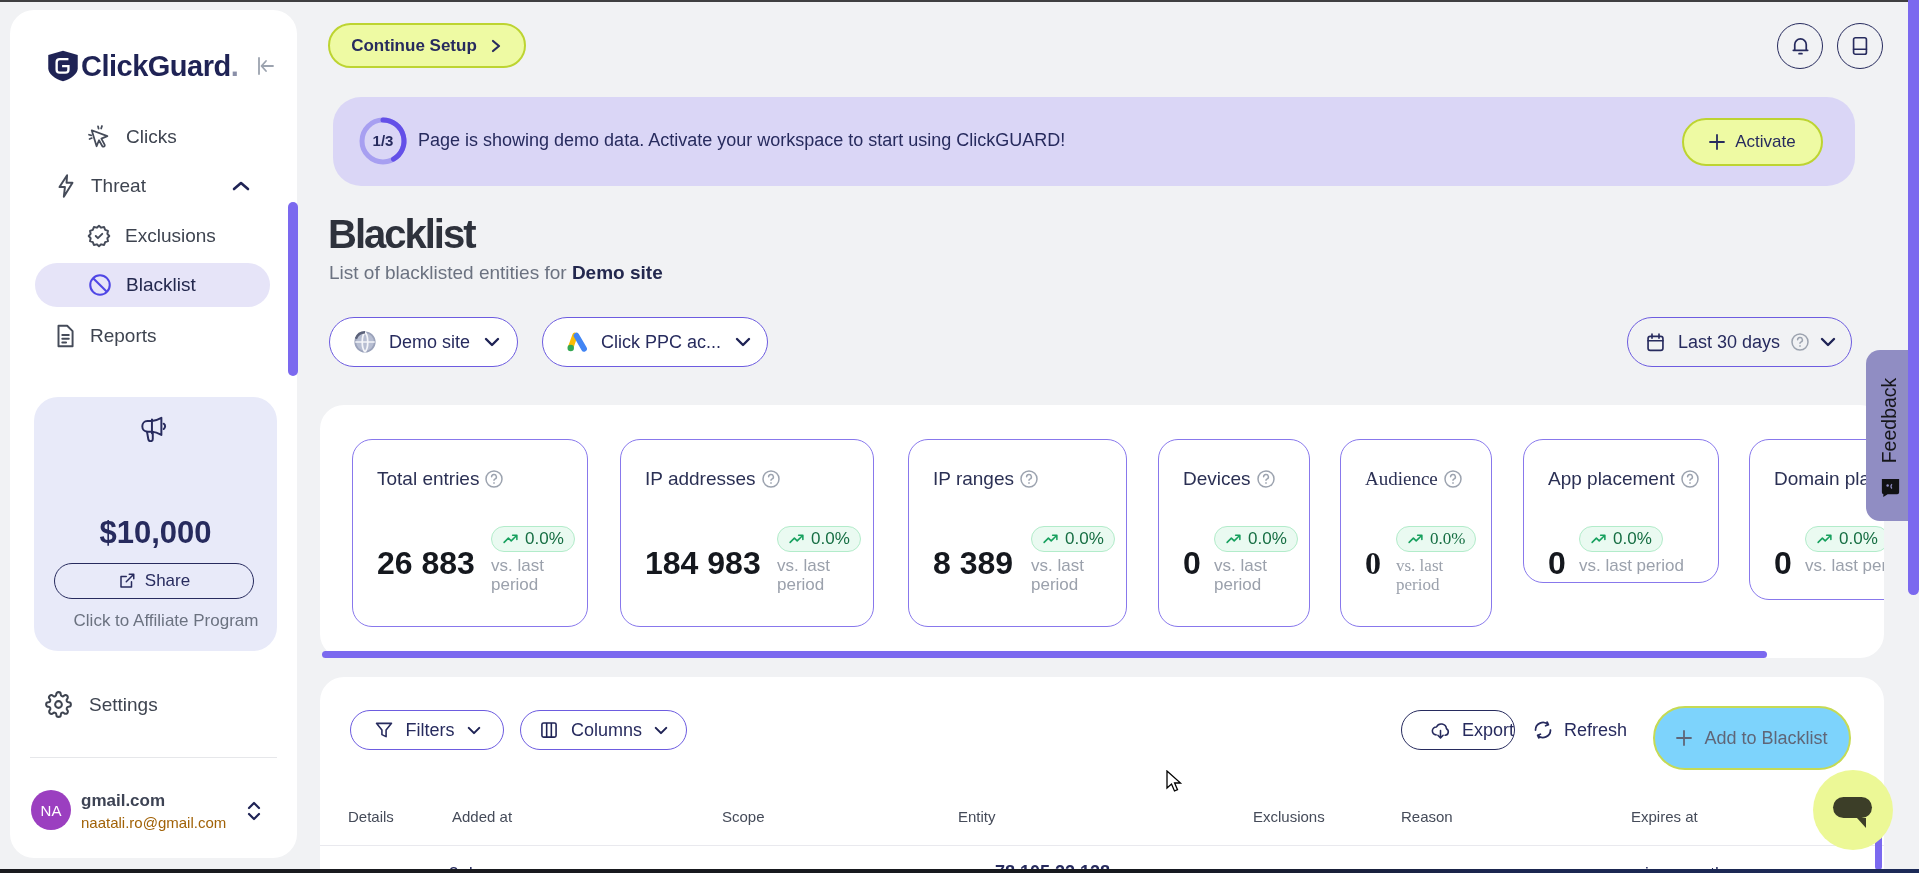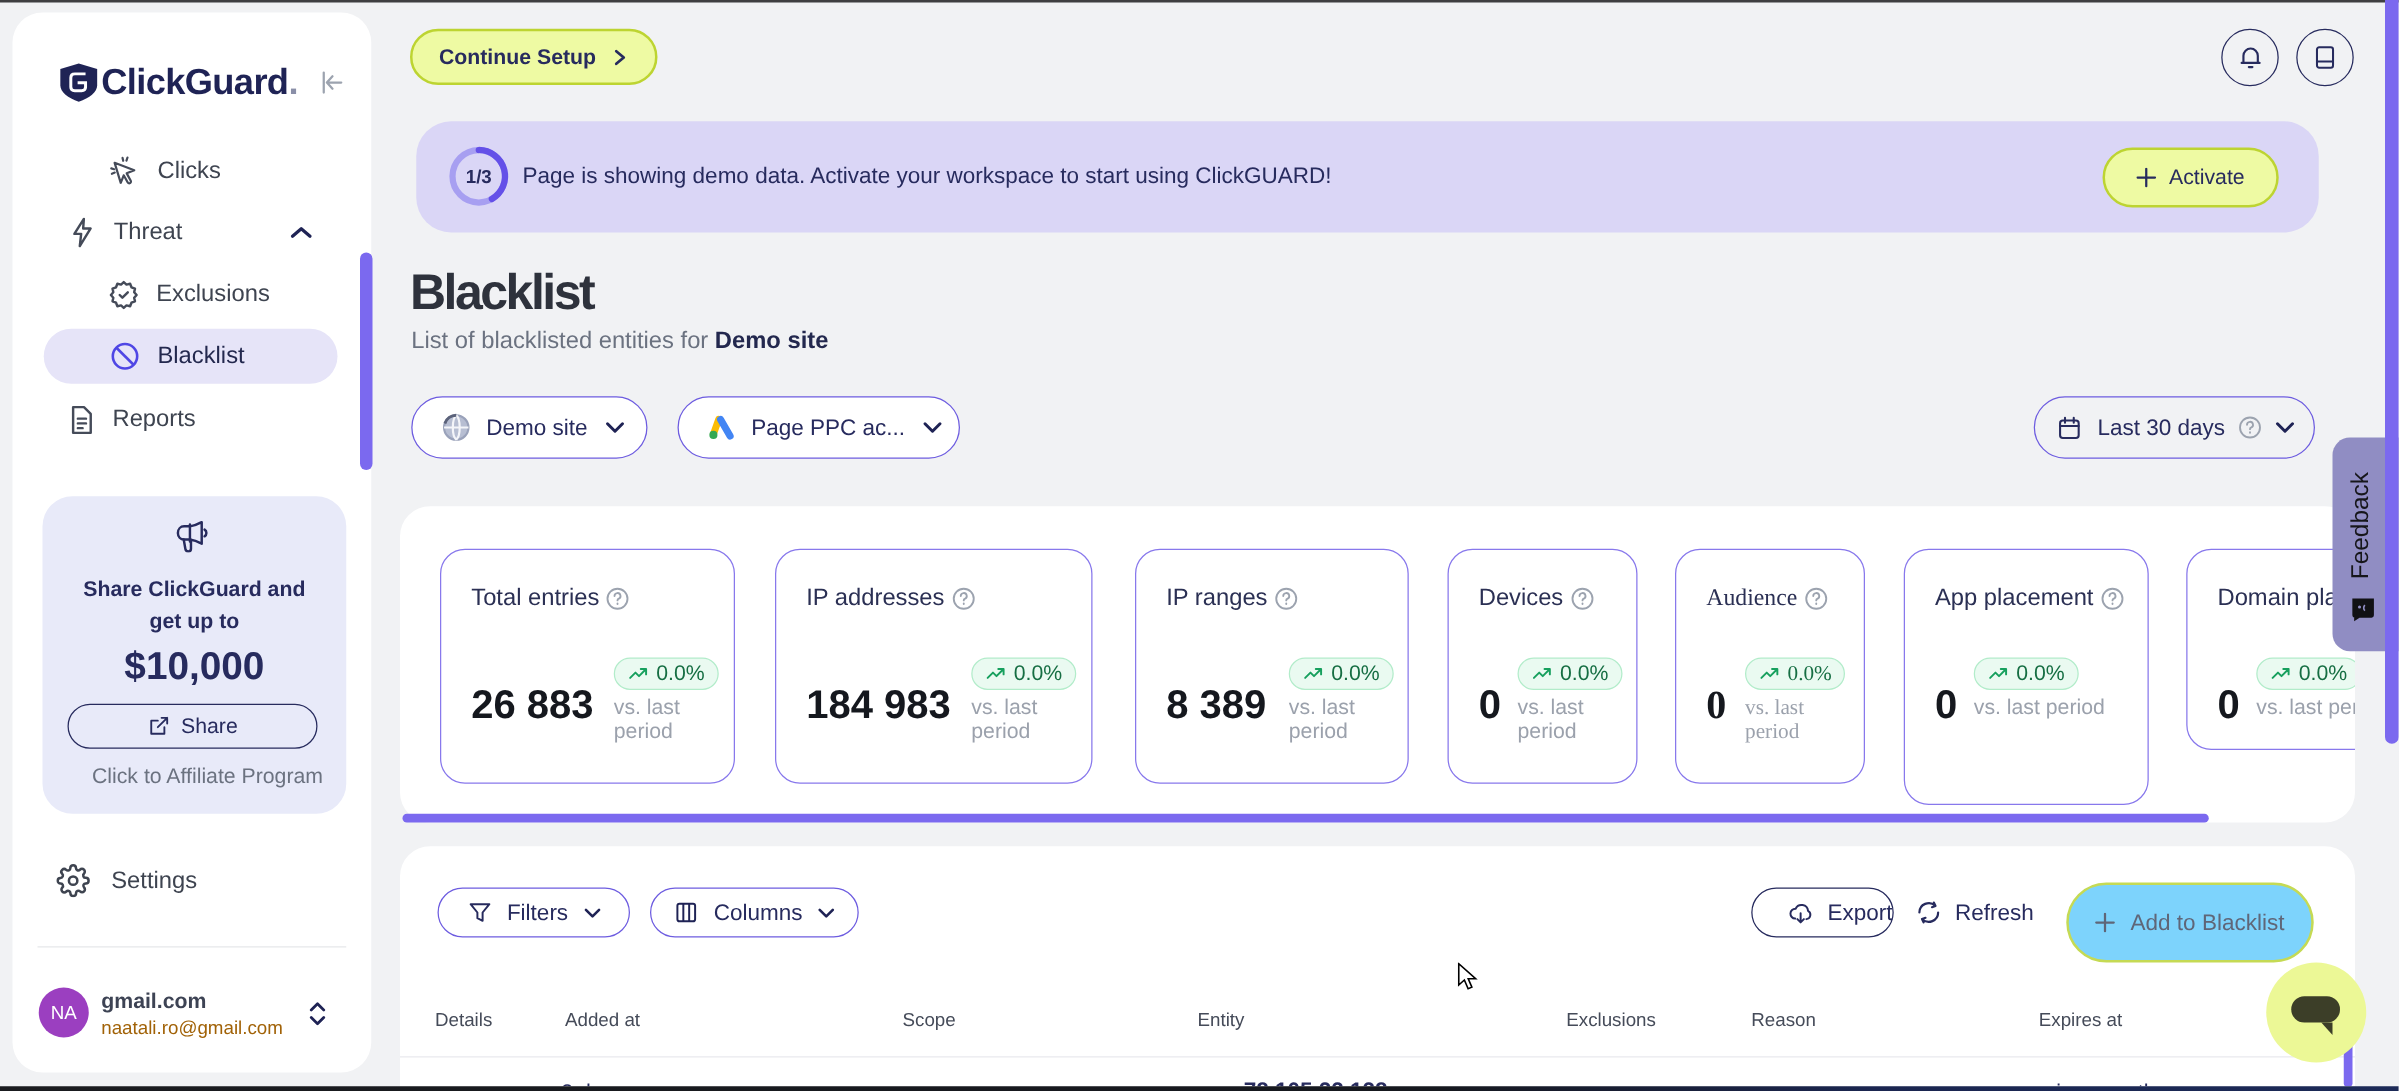--- a/index.html
+++ b/index.html
@@ -104,21 +104,20 @@
   </div>
   <div id="sbscroll"></div>
 
   <div id="promo">
     <svg style="position:absolute; left:106px; top:16px;" width="27" height="29" viewBox="0 0 26 28" fill="none" stroke="#272b5e" stroke-width="1.9" stroke-linecap="round" stroke-linejoin="round">
       <path d="M11.5 7.8 H7 C4.2 7.8 2.2 10 2.2 12.9 C2.2 15.8 4.2 18 7 18 H11.5"></path>
       <path d="M11.5 6.3 V19.5 M11.5 7.8 C15 7.4 18 6 20.6 4.6 V21.2 C18 19.8 15 18.4 11.5 18"></path>
       <path d="M22.8 10.3 C24.7 11.4 24.7 14.4 22.8 15.5"></path>
       <path d="M6.7 18 L8 25.3 C8.2 26.5 9.1 27.2 10.2 27.2 C11.5 27.2 12.3 26.3 12.3 25.1 V18.2"></path>
     </svg>
-    <div style="position:absolute; left:0; top:62px; width:100%; font-size:17px; font-weight:bold; color:#272b5e; line-height:25px;">Share ClickGuard and<br>get up to</div>
     <div style="position:absolute; left:0; top:118px; width:100%; font-size:31px; font-weight:bold; color:#272b5e;">$10,000</div>
     <div id="sharebtn">
       <svg width="18" height="18" viewBox="0 0 24 24" fill="none" stroke="#272b5e" stroke-width="2" stroke-linecap="round" stroke-linejoin="round">
           <path d="M15 3 H21 V9 M21 3 L11 13 M18 13 V20 H4 V6 H11"></path>
         </svg>
       <span>Share</span>
     </div>
     <div style="position:absolute; left:0; top:214px; width:100%; font-size:17px; color:#6b7280;padding-left:21px;">Click to Affiliate Program</div>
   </div>
 
@@ -185,21 +184,21 @@
   <svg style="margin-left:14px;" width="16" height="10" viewBox="0 0 16 10" fill="none" stroke="#1f2355" stroke-width="2.4" stroke-linecap="round" stroke-linejoin="round">
       <path d="M2 2 L8 8 L14 2"></path>
     </svg>
 </div>
 <div class="drop" style="left:542px; top:317px; width:226px;">
   <svg style="margin-left:22px;" width="25" height="25" viewBox="0 0 24 24" fill="none">
     <line x1="9.6" y1="5.2" x2="5.5" y2="16.6" stroke="#fbbc04" stroke-width="5.3" stroke-linecap="round"></line>
     <line x1="11" y1="5.4" x2="18.3" y2="18" stroke="#4285f4" stroke-width="5.5" stroke-linecap="round"></line>
     <circle cx="5.5" cy="17.2" r="3.1" fill="#34a853"></circle>
   </svg>
-  <span style="margin-left:11px;">Page PPC ac...</span>
+  <span style="margin-left:11px;">Click PPC ac...</span>
   <svg style="margin-left:14px;" width="16" height="10" viewBox="0 0 16 10" fill="none" stroke="#1f2355" stroke-width="2.4" stroke-linecap="round" stroke-linejoin="round">
       <path d="M2 2 L8 8 L14 2"></path>
     </svg>
 </div>
 <div class="drop" style="left:1627px; top:317px; width:225px; background:transparent;">
   <svg style="margin-left:17px;" width="21" height="21" viewBox="0 0 24 24" fill="none" stroke="#272b5e" stroke-width="1.9" stroke-linecap="round">
     <rect x="3.5" y="5" width="17" height="16" rx="2.5"></rect>
       <path d="M3.5 10 H20.5 M8 2.5 V7 M16 2.5 V7"></path>
   </svg>
   <span style="margin-left:12px;">Last 30 days</span>
@@ -286,21 +285,21 @@
     </div>
     <div class="bignum" style="top:107px;">0</div>
     <div class="gpill" style="left:55px; top:86px;">
       <svg width="17" height="17" viewBox="0 0 24 24" fill="none" stroke="#17a05e" stroke-width="2.2" stroke-linecap="round" stroke-linejoin="round">
           <path d="M3 16 L9 10 L13 14 L21 6 M15 6 H21 V12"></path>
         </svg>
       <span>0.0%</span>
     </div>
     <div class="vslast" style="left:55px; top:116px;">vs. last<br>period</div>
   </div>
-  <div class="card" style="left:1203px; width:196px; height:205px;">
+  <div class="card" style="left:1203px; width:196px; height:144px;">
     <div class="cardtitle">App placement
       <svg width="20" height="20" viewBox="0 0 20 20" fill="none" stroke="#9ca3af" stroke-width="1.5">
           <circle cx="10" cy="10" r="8"></circle>
           <path d="M7.6 7.8 a2.4 2.4 0 1 1 3.2 2.3 c-.6.2-.8.6-.8 1.2 M10 13.8 v.4" stroke-linecap="round"></path>
         </svg>
     </div>
     <div class="bignum" style="top:107px;">0</div>
     <div class="gpill" style="left:55px; top:86px;">
       <svg width="17" height="17" viewBox="0 0 24 24" fill="none" stroke="#17a05e" stroke-width="2.2" stroke-linecap="round" stroke-linejoin="round">
           <path d="M3 16 L9 10 L13 14 L21 6 M15 6 H21 V12"></path>

